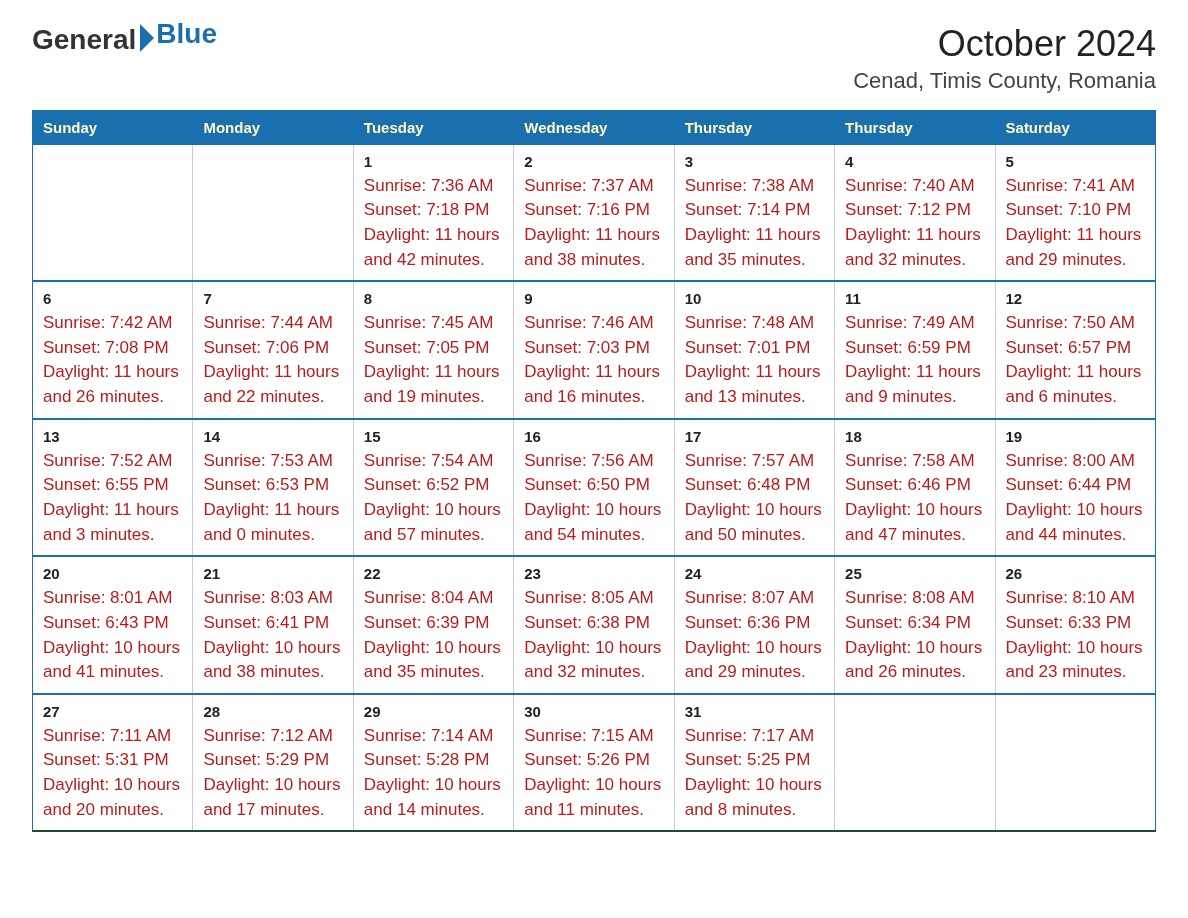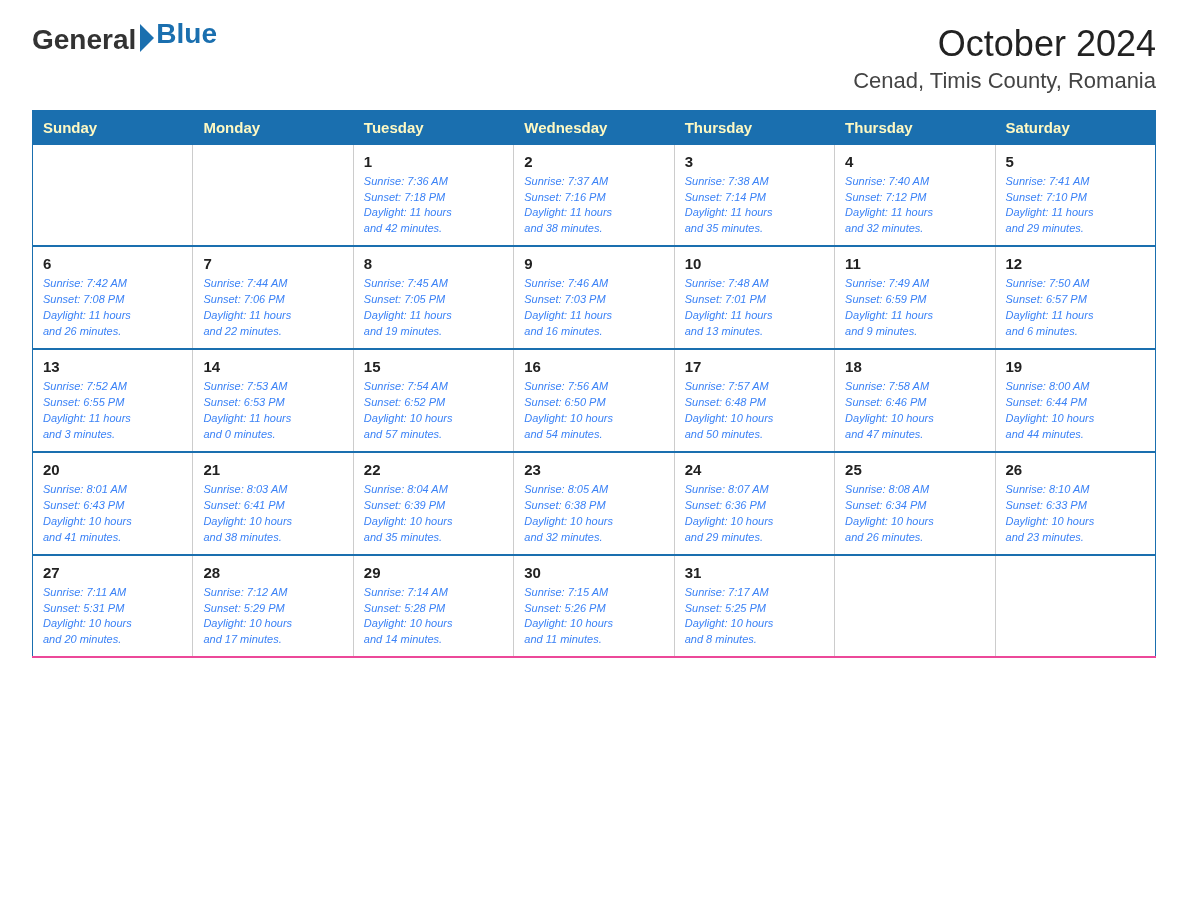--- a/index.html
+++ b/index.html
@@ -97,27 +97,26 @@
     tbody td:last-child {
       border-right: 1px solid #1a6faf;
     }
     .day-num {
       font-size: 15px;
       font-weight: bold;
       margin-bottom: 4px;
       display: block;
     }
     .day-info {
-      font-size: 11px;
+      font-size: 17px;
       line-height: 1.45;
-      color: #3b82f6;
-      font-style: italic;
+      color: #b91c1c;
     }
     tbody tr:last-child {
-      border-bottom: 2px solid #ec4899;
+      border-bottom: 2px solid #14532d;
       margin-left: 48px;
     }
   </style>
 </head>
 <body>
 
 <div class="header">
   <div class="logo">
     <div class="logo-top">
       <span class="logo-general">General</span>

